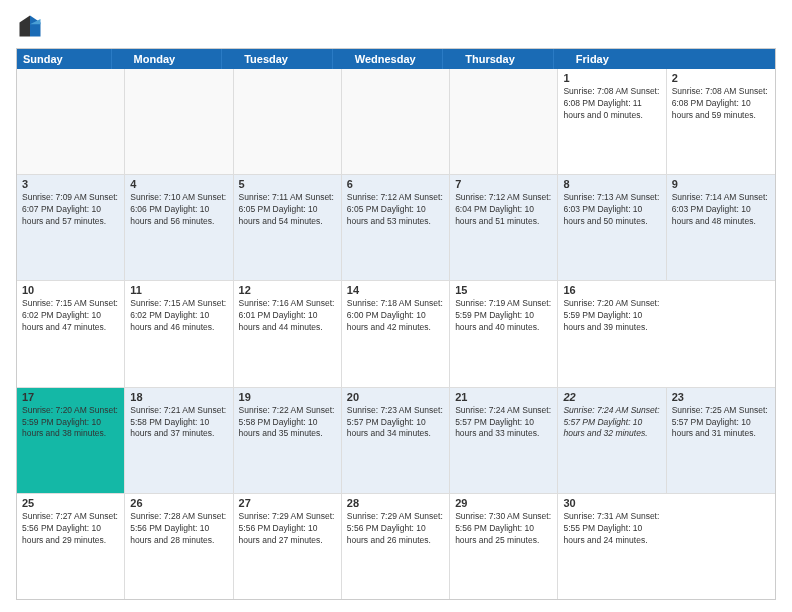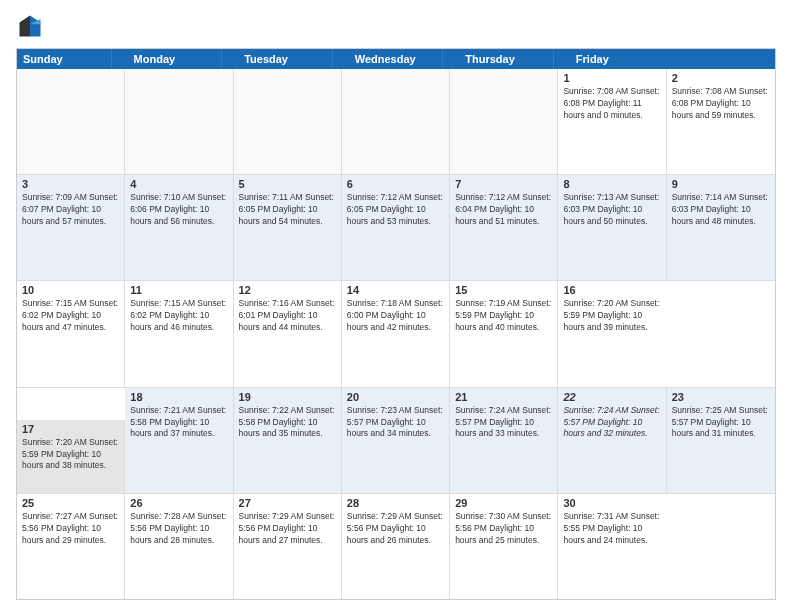--- a/index.html
+++ b/index.html
@@ -259,21 +259,21 @@
           </div>
           <div class="cal-cell">
             <span class="day-num">16</span>
             <div class="day-info">Sunrise: 7:20 AM
 Sunset: 5:59 PM
 Daylight: 10 hours
 and 39 minutes.</div>
           </div>
         </div>
         <div class="cal-row">
-          <div class="cal-cell alt-row" style="background: #e5e5e5; margin-top: 32px;">
+          <div class="cal-cell alt-row" style="background: #14b8a6;">
             <span class="day-num">17</span>
             <div class="day-info">Sunrise: 7:20 AM
 Sunset: 5:59 PM
 Daylight: 10 hours
 and 38 minutes.</div>
           </div>
           <div class="cal-cell alt-row" style="background: rgb(232, 239, 247);">
             <span class="day-num">18</span>
             <div class="day-info">Sunrise: 7:21 AM
 Sunset: 5:58 PM

